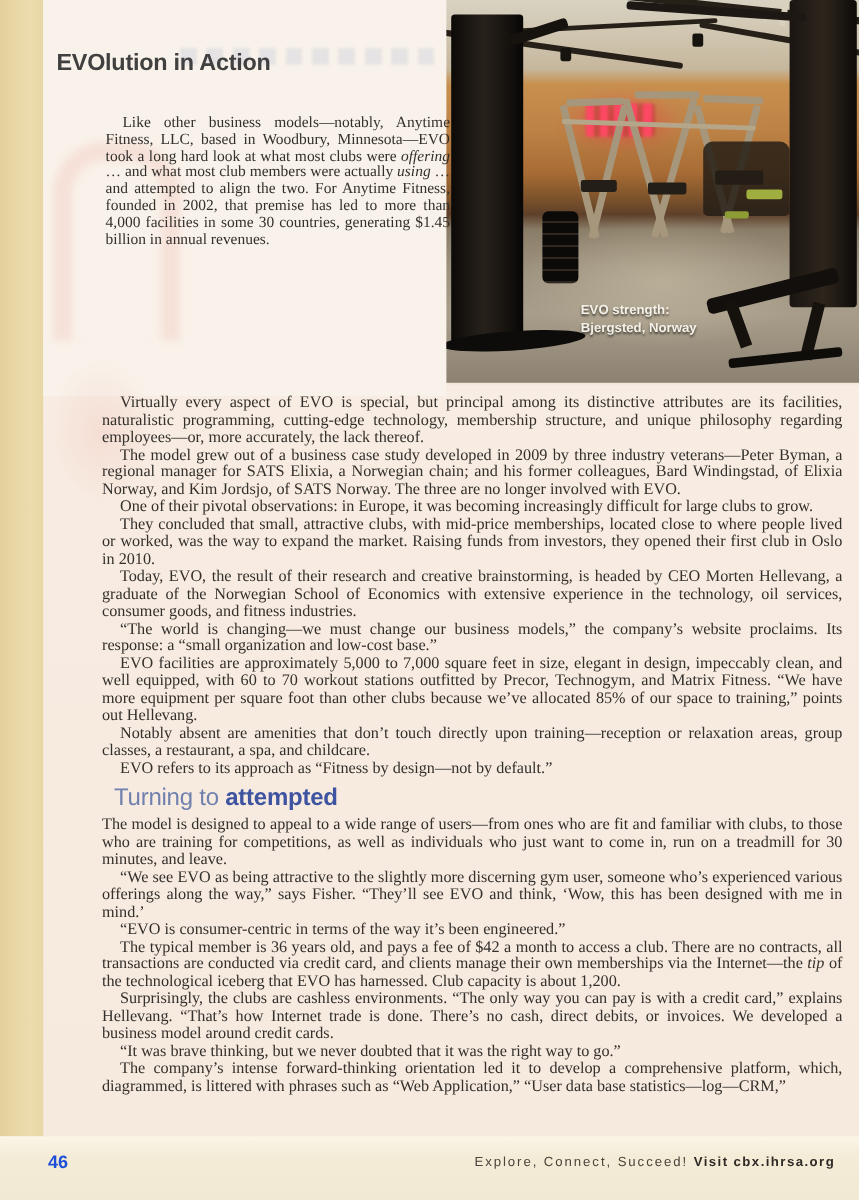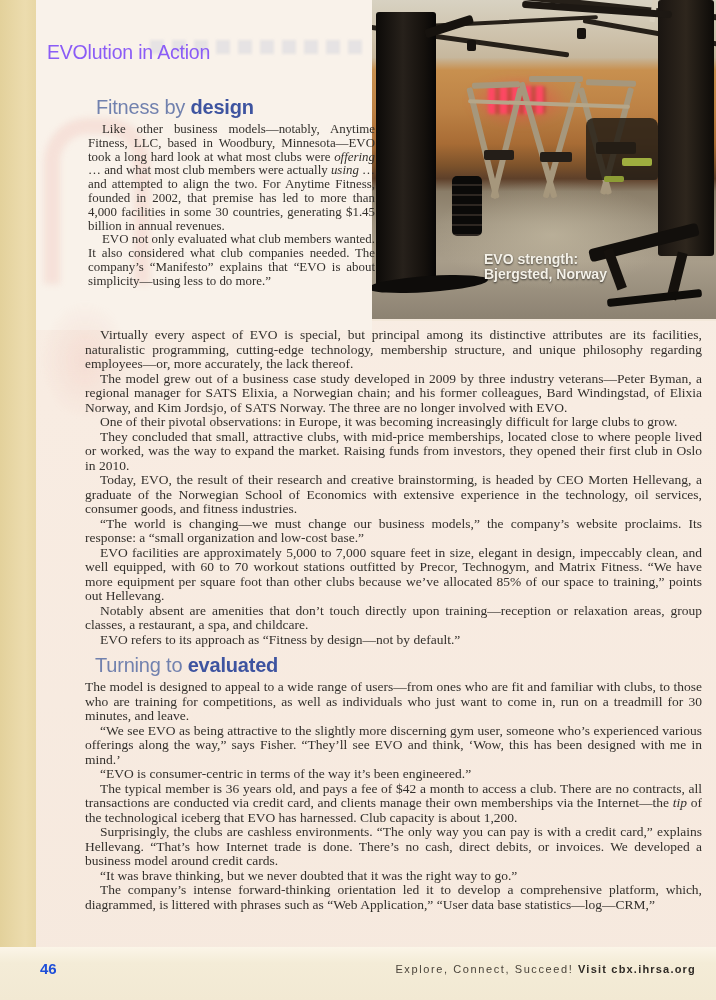--- a/index.html
+++ b/index.html
@@ -18,22 +18,22 @@
     border:16px solid rgba(235,160,150,.20);border-bottom:none;
     border-radius:44px 44px 0 0;filter:blur(3px);}
   .ghost-blob{position:absolute;left:40px;top:300px;width:90px;height:120px;
     background:radial-gradient(ellipse at center,rgba(236,170,160,.22),rgba(236,170,160,0) 70%);
     filter:blur(2px);}
   .ghost-text-top{position:absolute;left:150px;top:40px;width:220px;height:14px;
     background:repeating-linear-gradient(90deg,rgba(120,140,190,.14) 0 14px,rgba(120,140,190,0) 14px 22px);
     filter:blur(1.5px);}
 
   .page-title{position:absolute;left:47px;top:41px;
-    font-family:"Liberation Sans",sans-serif;font-weight:normal;font-size:19.5px;
-    color:#8b5cf6;letter-spacing:-.2px;}
+    font-family:"Liberation Sans",sans-serif;font-weight:bold;font-size:19.5px;
+    color:#404040;letter-spacing:-.2px;}
 
   h2.sec-head{font-family:"Liberation Sans",sans-serif;font-size:20px;font-weight:normal;
     color:#7181ae;margin:0 0 4px 8px;letter-spacing:-.2px;}
   h2.sec-head .bold{font-weight:bold;color:#3e54a0;}
 
   .col1{position:absolute;left:88px;top:96px;width:287px;}
   .col1 p{margin:0;font-size:12.9px;line-height:13.8px;text-align:justify;color:#33302c;}
   .col1 p.ind{text-indent:14px;}
 
   .fw{position:absolute;left:85px;top:328px;width:617px;}
@@ -92,21 +92,21 @@
     background:linear-gradient(90deg,#1a1511,#2e261d 50%,#0d0b08);}
   .tower-r-bar{position:absolute;right:44px;top:6px;width:150px;height:7px;background:#1d1813;transform:rotate(4deg);border-radius:3px;}
   .mach-r{position:absolute;right:58px;top:118px;width:72px;height:62px;background:#261e16;border-radius:8px 8px 4px 4px;opacity:.85;}
   .green1{position:absolute;right:64px;top:158px;width:30px;height:8px;background:#9fae3f;border-radius:2px;}
   .green2{position:absolute;right:92px;top:176px;width:20px;height:6px;background:#8d9c35;border-radius:2px;}
   .bench-top{position:absolute;right:16px;top:236px;width:112px;height:13px;background:#120f0c;transform:rotate(-14deg);border-radius:4px;}
   .bench-leg1{position:absolute;right:34px;top:252px;width:10px;height:48px;background:#15110d;transform:rotate(14deg);}
   .bench-leg2{position:absolute;right:96px;top:248px;width:10px;height:42px;background:#15110d;transform:rotate(-20deg);}
   .bench-base{position:absolute;right:14px;top:294px;width:95px;height:8px;background:#0f0d0a;transform:rotate(-6deg);border-radius:3px;}
   .caption{position:absolute;left:112px;top:252px;
-    font-family:"Liberation Sans",sans-serif;font-weight:bold;font-size:14px;line-height:15px;
+    font-family:"Liberation Sans",sans-serif;font-weight:bold;font-size:11px;line-height:15px;
     color:#f4f1e8;text-shadow:0 1px 2px rgba(0,0,0,.65);}
 
   
   .footer-band{position:absolute;left:0;top:947px;width:716px;height:53px;
     background:linear-gradient(180deg,#fbf5e8 0,#f4ecd7 30%,#f2e9d3 100%);}
   .footer{position:absolute;left:0;top:960px;width:716px;
     font-family:"Liberation Sans",sans-serif;color:#413b33;}
   .footer-left{position:absolute;left:40px;top:0;display:flex;align-items:baseline;gap:9px;}
   .page-num{font-weight:bold;font-size:15px;color:#1d4ed8;}
   .footer-meta{font-size:8.5px;letter-spacing:2.1px;color:#4a443b;}
@@ -163,37 +163,35 @@
   <div class="bench-leg1"></div>
   <div class="bench-leg2"></div>
   <div class="bench-base"></div>
   <div class="caption">
     <div>EVO strength:</div>
     <div>Bjergsted, Norway</div>
   </div>
 </div>
 
 <div class="col1">
-  <h2 class="sec-head"><span>Fitness by </span><span class="bold">design</span></h2>
   <p class="ind">Like other business models—notably, Anytime Fitness, LLC, based in Woodbury, Minnesota—EVO took a long hard look at what most clubs were <i>offering</i> … and what most club members were actually <i>using</i> … and attempted to align the two. For Anytime Fitness, founded in 2002, that premise has led to more than 4,000 facilities in some 30 countries, generating $1.45 billion in annual revenues.</p>
-  <p class="ind">EVO not only evaluated what club members wanted. It also considered what club companies needed. The company’s “Manifesto” explains that “EVO is about simplicity—using less to do more.”</p>
 </div>
 
 <div class="fw">
   <p>Virtually every aspect of EVO is special, but principal among its distinctive attributes are its facilities, naturalistic programming, cutting-edge technology, membership structure, and unique philosophy regarding employees—or, more accurately, the lack thereof.</p>
   <p>The model grew out of a business case study developed in 2009 by three industry veterans—Peter Byman, a regional manager for SATS Elixia, a Norwegian chain; and his former colleagues, Bard Windingstad, of Elixia Norway, and Kim Jordsjo, of SATS Norway. The three are no longer involved with EVO.</p>
   <p>One of their pivotal observations: in Europe, it was becoming increasingly difficult for large clubs to grow.</p>
   <p>They concluded that small, attractive clubs, with mid-price memberships, located close to where people lived or worked, was the way to expand the market. Raising funds from investors, they opened their first club in Oslo in 2010.</p>
   <p>Today, EVO, the result of their research and creative brainstorming, is headed by CEO Morten Hellevang, a graduate of the Norwegian School of Economics with extensive experience in the technology, oil services, consumer goods, and fitness industries.</p>
   <p>“The world is changing—we must change our business models,” the company’s website proclaims. Its response: a “small organization and low-cost base.”</p>
   <p>EVO facilities are approximately 5,000 to 7,000 square feet in size, elegant in design, impeccably clean, and well equipped, with 60 to 70 workout stations outfitted by Precor, Technogym, and Matrix Fitness. “We have more equipment per square foot than other clubs because we’ve allocated 85% of our space to training,” points out Hellevang.</p>
   <p>Notably absent are amenities that don’t touch directly upon training—reception or relaxation areas, group classes, a restaurant, a spa, and childcare.</p>
   <p>EVO refers to its approach as “Fitness by design—not by default.”</p>
 
-  <h2 class="sec-head"><span>Turning to </span><span class="bold">evaluated</span></h2>
+  <h2 class="sec-head"><span>Turning to </span><span class="bold">attempted</span></h2>
   <p class="noind">The model is designed to appeal to a wide range of users—from ones who are fit and familiar with clubs, to those who are training for competitions, as well as individuals who just want to come in, run on a treadmill for 30 minutes, and leave.</p>
   <p>“We see EVO as being attractive to the slightly more discerning gym user, someone who’s experienced various offerings along the way,” says Fisher. “They’ll see EVO and think, ‘Wow, this has been designed with me in mind.’</p>
   <p>“EVO is consumer-centric in terms of the way it’s been engineered.”</p>
   <p>The typical member is 36 years old, and pays a fee of $42 a month to access a club. There are no contracts, all transactions are conducted via credit card, and clients manage their own memberships via the Internet—the <i>tip</i> of the technological iceberg that EVO has harnessed. Club capacity is about 1,200.</p>
   <p>Surprisingly, the clubs are cashless environments. “The only way you can pay is with a credit card,” explains Hellevang. “That’s how Internet trade is done. There’s no cash, direct debits, or invoices. We developed a business model around credit cards.</p>
   <p>“It was brave thinking, but we never doubted that it was the right way to go.”</p>
   <p>The company’s intense forward-thinking orientation led it to develop a comprehensive platform, which, diagrammed, is littered with phrases such as “Web Application,” “User data base statistics—log—CRM,”</p>
 </div>
 
 <div class="footer-band"></div>

